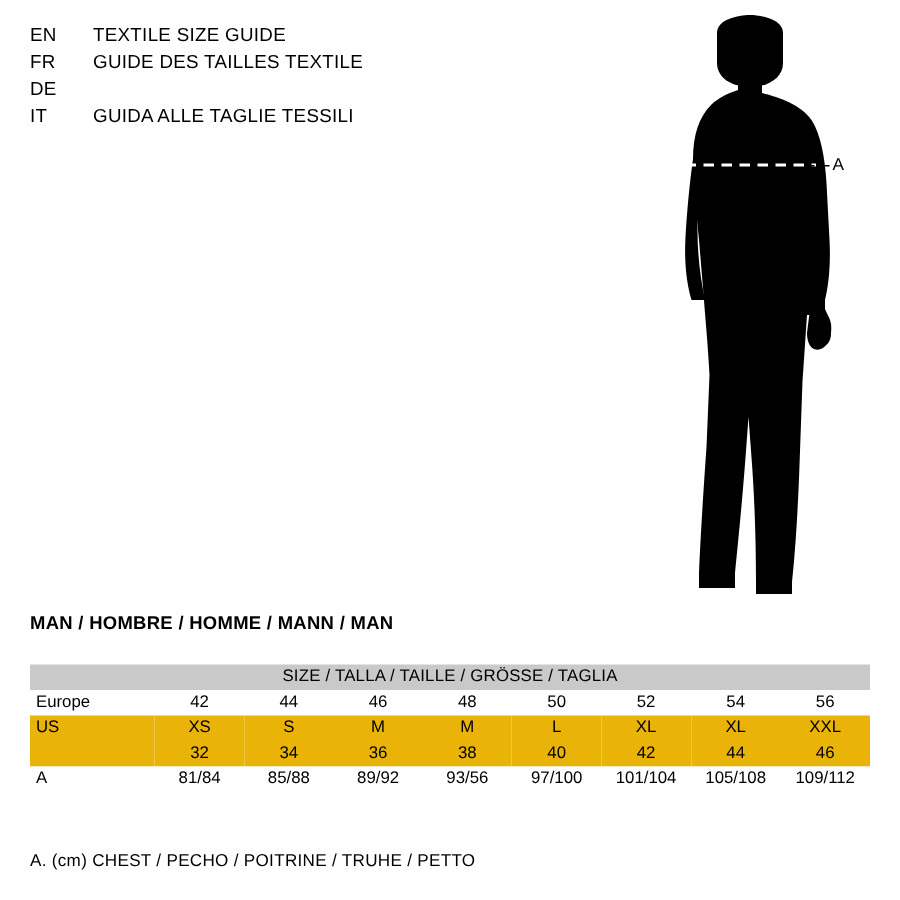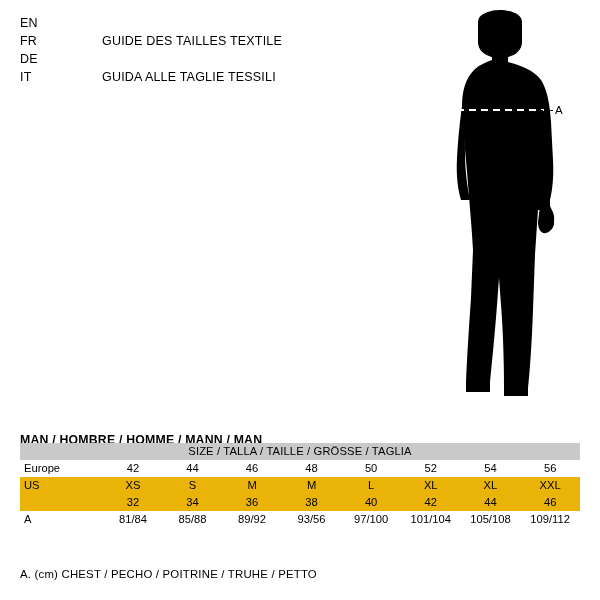--- a/index.html
+++ b/index.html
@@ -28,21 +28,20 @@
     left: 20px;
     top: 16px;
     width: 370px;
   }
   .lang-row {
     display: flex;
     align-items: baseline;
     height: 18px;
     font-size: 12.5px;
     letter-spacing: 0.2px;
-    gap: 40px;
   }
   .lang-code {
     width: 42px;
     flex: 0 0 42px;
     font-size: 12.5px;
   }
   .lang-text {
     font-size: 12.5px;
     white-space: nowrap;
   }
@@ -85,21 +84,21 @@
     left: 540px;
     top: 110px;
     width: 13px;
     border-top: 1.4px dashed #000;
   }
 
   
   .man-heading {
     position: absolute;
     left: 20px;
-    top: 433px;
+    top: 408px;
     font-size: 12.3px;
     font-weight: bold;
     letter-spacing: 0.2px;
   }
 
   
   .table-wrap {
     position: absolute;
     left: 20px;
     top: 443px;
@@ -151,20 +150,21 @@
   }
 </style>
 </head>
 <body>
 
 <div class="page">
 
   <div class="lang-block">
     <div class="lang-row">
       <span class="lang-code">EN</span>
+      <span class="lang-text">TEXTILE SIZE GUIDE</span>
     </div>
     <div class="lang-row">
       <span class="lang-code">FR</span>
       <span class="lang-text">GUIDE DES TAILLES TEXTILE</span>
     </div>
     <div class="lang-row">
       <span class="lang-code">DE</span>
     </div>
     <div class="lang-row">
       <span class="lang-code">IT</span>

